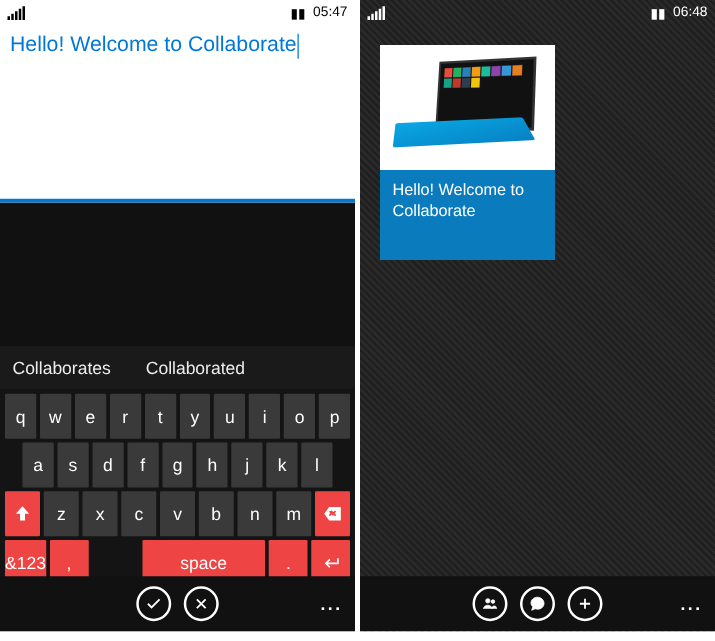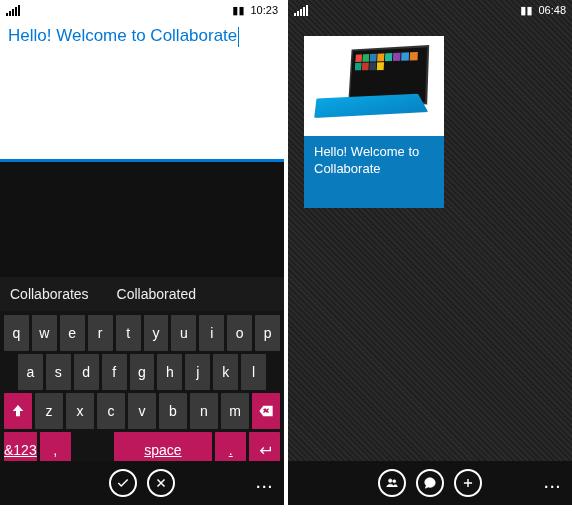--- a/index.html
+++ b/index.html
@@ -14,21 +14,21 @@
 .sig span:nth-child(1){height:3px}.sig span:nth-child(2){height:5px}.sig span:nth-child(3){height:7px}.sig span:nth-child(4){height:9px}.sig span:nth-child(5){height:11px}
 .rbits{display:flex;align-items:center;gap:6px;}
 .editor{background:#fff;height:142px;padding:6px 8px;position:relative;border-bottom:3px solid #0078d7;}
 .editor-text{color:#0078d7;font-size:17px;font-weight:300;}
 .cursor{display:inline-block;width:1px;height:20px;background:#0078d7;vertical-align:middle;margin-left:1px;}
 .gap1{height:115px;background:#111;}
 .suggestions{height:34px;background:#1a1a1a;display:flex;align-items:center;gap:28px;padding:0 10px;color:#ededed;font-size:14px;font-weight:300;}
 .keyboard{background:#141414;padding:4px;}
 .krow{display:flex;gap:3px;margin-bottom:3px;}
 .key{flex:1;height:36px;background:#3a3a3a;color:#fff;display:flex;align-items:center;justify-content:center;font-size:14px;border-radius:1px;font-weight:300;}
-.key.dark{background:#be185d;text-decoration:underline;}
+.key.dark{background:#ef4444;}
 .key.shift svg,.key.back svg,.key.enter svg{width:16px;height:16px;fill:#fff;}
 .row2{padding:0 14px;}
 .krow.bottom .space{flex:3.2;margin-left:40px;}
 .appbar{position:absolute;bottom:0;left:0;right:0;height:44px;background:#111;display:flex;align-items:center;justify-content:center;gap:10px;}
 .circ{width:28px;height:28px;border:2px solid #fff;border-radius:50%;display:flex;align-items:center;justify-content:center;}
 .circ svg{width:14px;height:14px;fill:#fff;stroke:#fff;}
 .dots{position:absolute;right:10px;top:14px;color:#fff;letter-spacing:2px;font-size:14px;font-weight:bold;}
 .phone2 .statusbar{background:transparent;}
 .tile-img{width:140px;height:100px;background:#fff;margin:16px 0 0 16px;display:flex;align-items:center;justify-content:center;position:relative;overflow:hidden;}
 .laptop{position:relative;width:120px;height:78px;}
@@ -46,21 +46,21 @@
     <div class="statusbar light">
       <span class="sig">
           <span></span>
           <span></span>
           <span></span>
           <span></span>
           <span></span>
         </span>
       <span class="rbits">
         <span>▮▮</span>
-        <span>10:23</span>
+        <span>05:47</span>
       </span>
     </div>
 
     <div class="editor">
       <span class="editor-text">Hello! Welcome to Collaborate</span><span class="cursor"></span>
     </div>
 
     <div class="gap1 diag"></div>
 
     <div class="suggestions">

